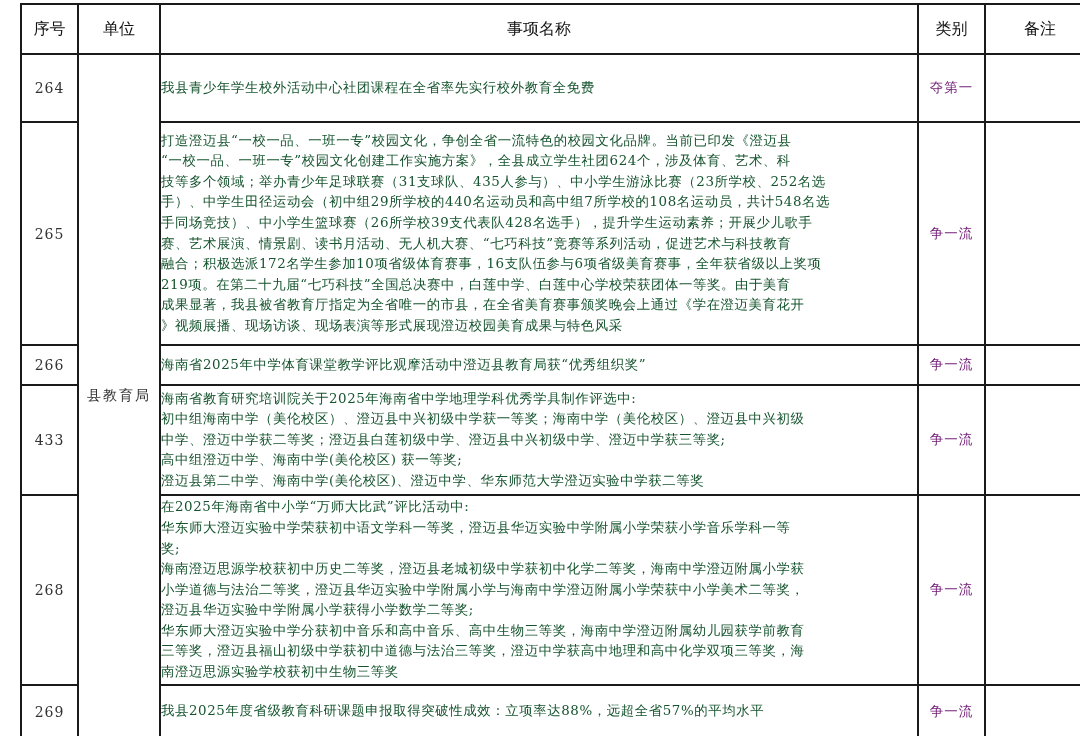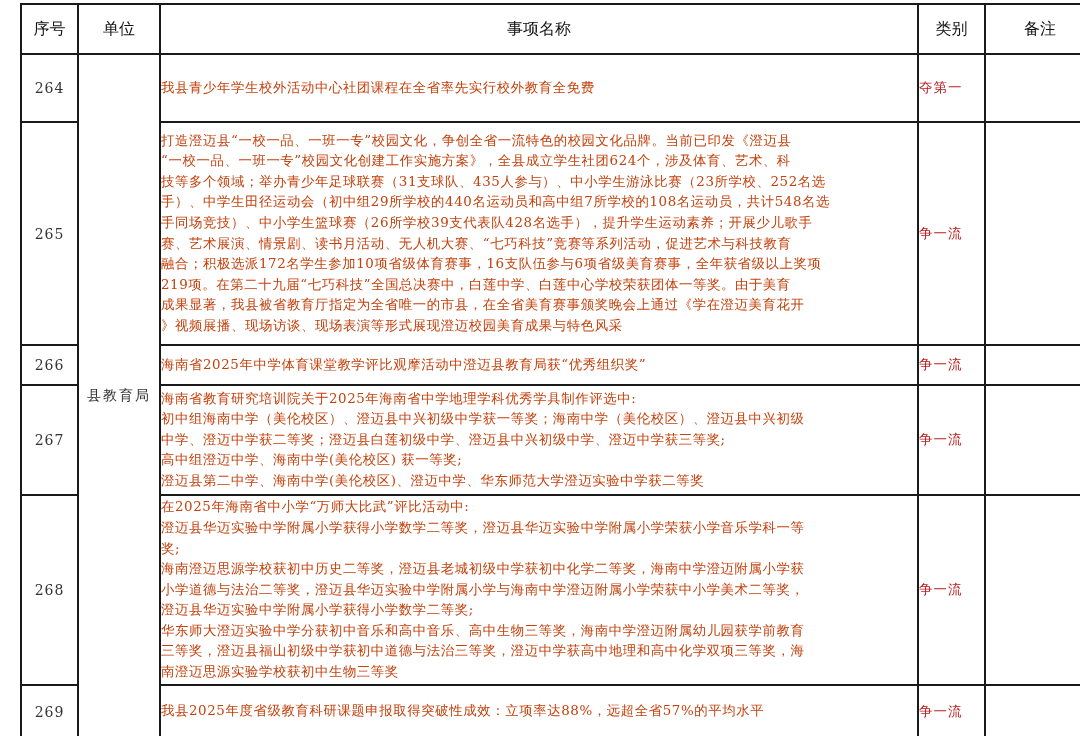--- a/index.html
+++ b/index.html
@@ -47,34 +47,34 @@
       text-align: center;
       font-size: 14px;
       letter-spacing: 2px;
       color: #333333;
     }
     td.content {
       text-align: left;
       font-size: 13.4px;
       line-height: 20.6px;
       padding: 0 4px 0 8px;
-      color: #c2410c;
+      color: #14532d;
       letter-spacing: 0.6px;
       word-break: break-all;
     }
     td.content .line {
       display: block;
       white-space: nowrap;
       overflow: hidden;
     }
     td.cat {
-      text-align: left;
+      text-align: center;
       font-size: 13.5px;
       letter-spacing: 1px;
-      color: #b91c1c;
+      color: #701a75;
     }
     td.note { }
   </style>
 </head>
 <body>
 
 <div class="sheet">
   <table class="grid">
     <colgroup>
       <col style="width:57px">
@@ -125,37 +125,37 @@
       <tr style="height:40px">
         <td class="seq">266</td>
         <td class="content">
           <span class="line">海南省2025年中学体育课堂教学评比观摩活动中澄迈县教育局获“优秀组织奖”</span>
         </td>
         <td class="cat">争一流</td>
         <td class="note"></td>
       </tr>
 
       <tr style="height:110px">
-        <td class="seq">267</td>
+        <td class="seq">433</td>
         <td class="content">
           <span class="line">海南省教育研究培训院关于2025年海南省中学地理学科优秀学具制作评选中:</span>
           <span class="line">初中组海南中学（美伦校区）、澄迈县中兴初级中学获一等奖；海南中学（美伦校区）、澄迈县中兴初级</span>
           <span class="line">中学、澄迈中学获二等奖；澄迈县白莲初级中学、澄迈县中兴初级中学、澄迈中学获三等奖;</span>
           <span class="line">高中组澄迈中学、海南中学(美伦校区) 获一等奖;</span>
           <span class="line">澄迈县第二中学、海南中学(美伦校区)、澄迈中学、华东师范大学澄迈实验中学获二等奖</span>
         </td>
         <td class="cat">争一流</td>
         <td class="note"></td>
       </tr>
 
       <tr style="height:190px">
         <td class="seq">268</td>
         <td class="content">
           <span class="line">在2025年海南省中小学“万师大比武”评比活动中:</span>
-          <span class="line">澄迈县华迈实验中学附属小学获得小学数学二等奖，澄迈县华迈实验中学附属小学荣获小学音乐学科一等</span>
+          <span class="line">华东师大澄迈实验中学荣获初中语文学科一等奖，澄迈县华迈实验中学附属小学荣获小学音乐学科一等</span>
           <span class="line">奖;</span>
           <span class="line">海南澄迈思源学校获初中历史二等奖，澄迈县老城初级中学获初中化学二等奖，海南中学澄迈附属小学获</span>
           <span class="line">小学道德与法治二等奖，澄迈县华迈实验中学附属小学与海南中学澄迈附属小学荣获中小学美术二等奖，</span>
           <span class="line">澄迈县华迈实验中学附属小学获得小学数学二等奖;</span>
           <span class="line">华东师大澄迈实验中学分获初中音乐和高中音乐、高中生物三等奖，海南中学澄迈附属幼儿园获学前教育</span>
           <span class="line">三等奖，澄迈县福山初级中学获初中道德与法治三等奖，澄迈中学获高中地理和高中化学双项三等奖，海</span>
           <span class="line">南澄迈思源实验学校获初中生物三等奖</span>
         </td>
         <td class="cat">争一流</td>
         <td class="note"></td>

